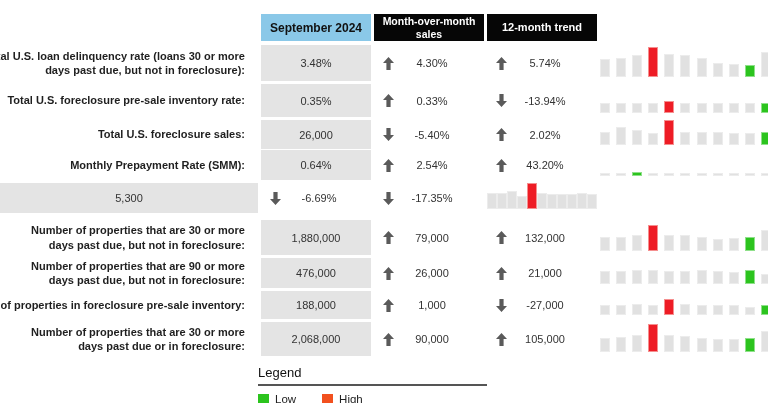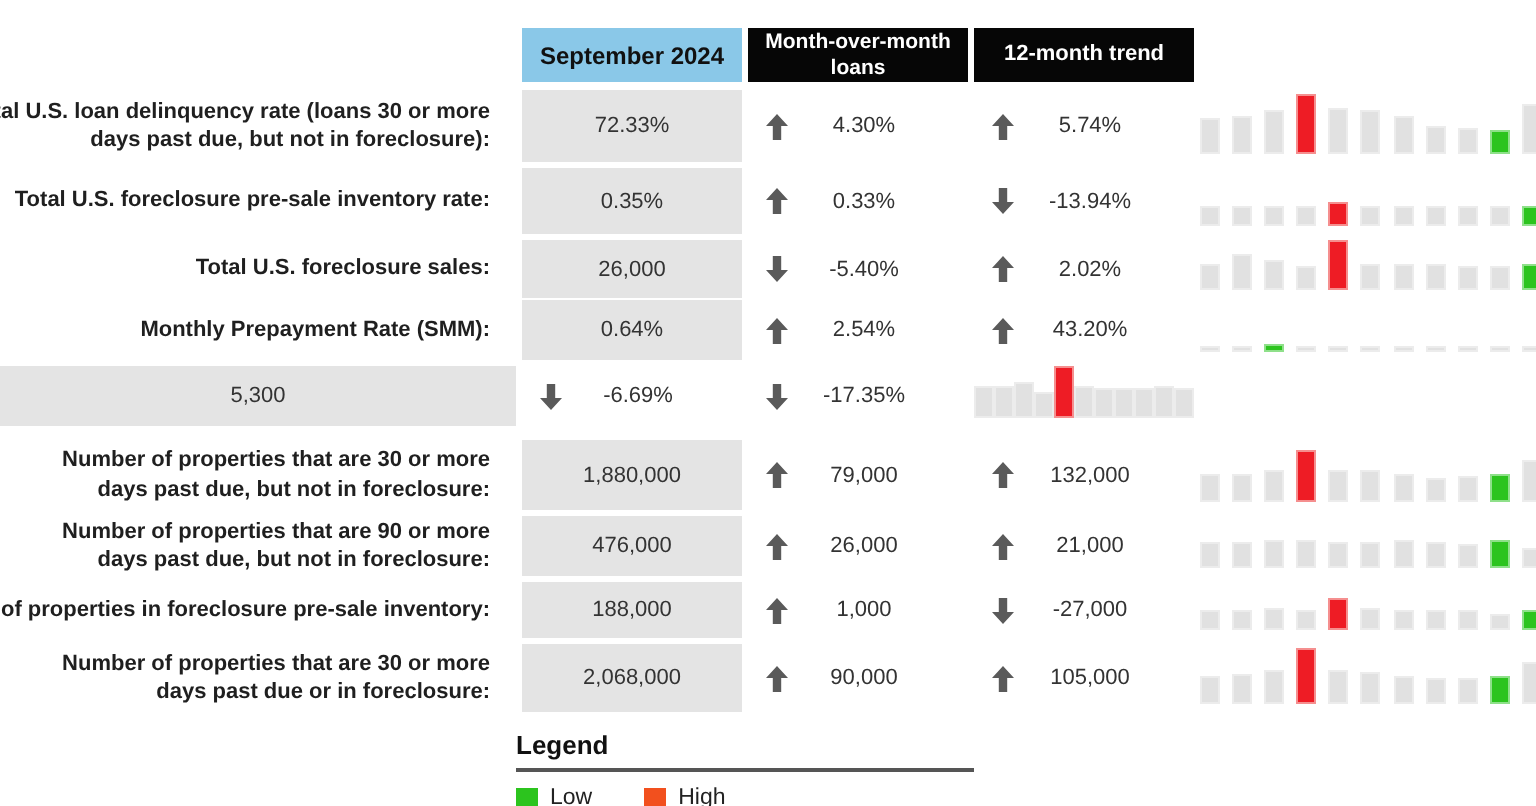--- a/index.html
+++ b/index.html
@@ -34,45 +34,45 @@
   .arrow { flex:0 0 auto; }
 
   .trend-cell { display:flex; align-items:flex-end; justify-content:space-between;
     padding-bottom:4px; }
   .bar { width:10px; background:#e1e1e1; border:1px solid #ececec; }
   .bar.red { background:#ee1c25; border-color:#f58f8f; }
   .bar.green { background:#2cc41e; border-color:#8fe08a; }
 
   
   .legend { margin-top:9px; margin-left:258px; width:229px; }
-  .legend-title { font-weight:bold; font-size:13px; color:#111; padding-bottom:4px;
+  .legend-title { font-weight:normal; font-size:13px; color:#111; padding-bottom:4px;
     border-bottom:2px solid #555; }
   .legend-items { display:flex; align-items:center; gap:26px; margin-top:7px; }
   .legend-item { display:flex; align-items:center; gap:6px; font-size:11.5px; color:#222; }
   .swatch { width:11px; height:11px; display:inline-block; }
 </style>
 </head>
 <body>
 
 <div class="app">
 
   <div class="grid header-row">
     <div></div>
     <div class="period-header">September 2024</div>
-    <div class="dark-header">Month-over-month loans</div>
+    <div class="dark-header">Month-over-month sales</div>
     <div class="dark-header trend-header">12-month trend</div>
   </div>
 
   <div id="rows">
       <div class="data-row" style="height: 36px;">
         <div class="label">
           <div class="lbl-line"><span>Total U.S. loan delinquency rate (loans 30 or more</span></div>
           <div class="lbl-line"><span>days past due, but not in foreclosure):</span></div>
         </div>
-        <div class="value-cell">72.33%</div>
+        <div class="value-cell">3.48%</div>
         <div class="change-cell">
           <svg class="arrow" width="11" height="13" viewBox="0 0 11 13">
             <path d="M5.5 0 L11 6 H7.6 V13 H3.4 V6 H0 Z" fill="#5a5a5a"></path>
           </svg>
           <span class="chg">4.30%</span>
         </div>
         <div class="change-cell">
           <svg class="arrow" width="11" height="13" viewBox="0 0 11 13">
             <path d="M5.5 0 L11 6 H7.6 V13 H3.4 V6 H0 Z" fill="#5a5a5a"></path>
           </svg>

